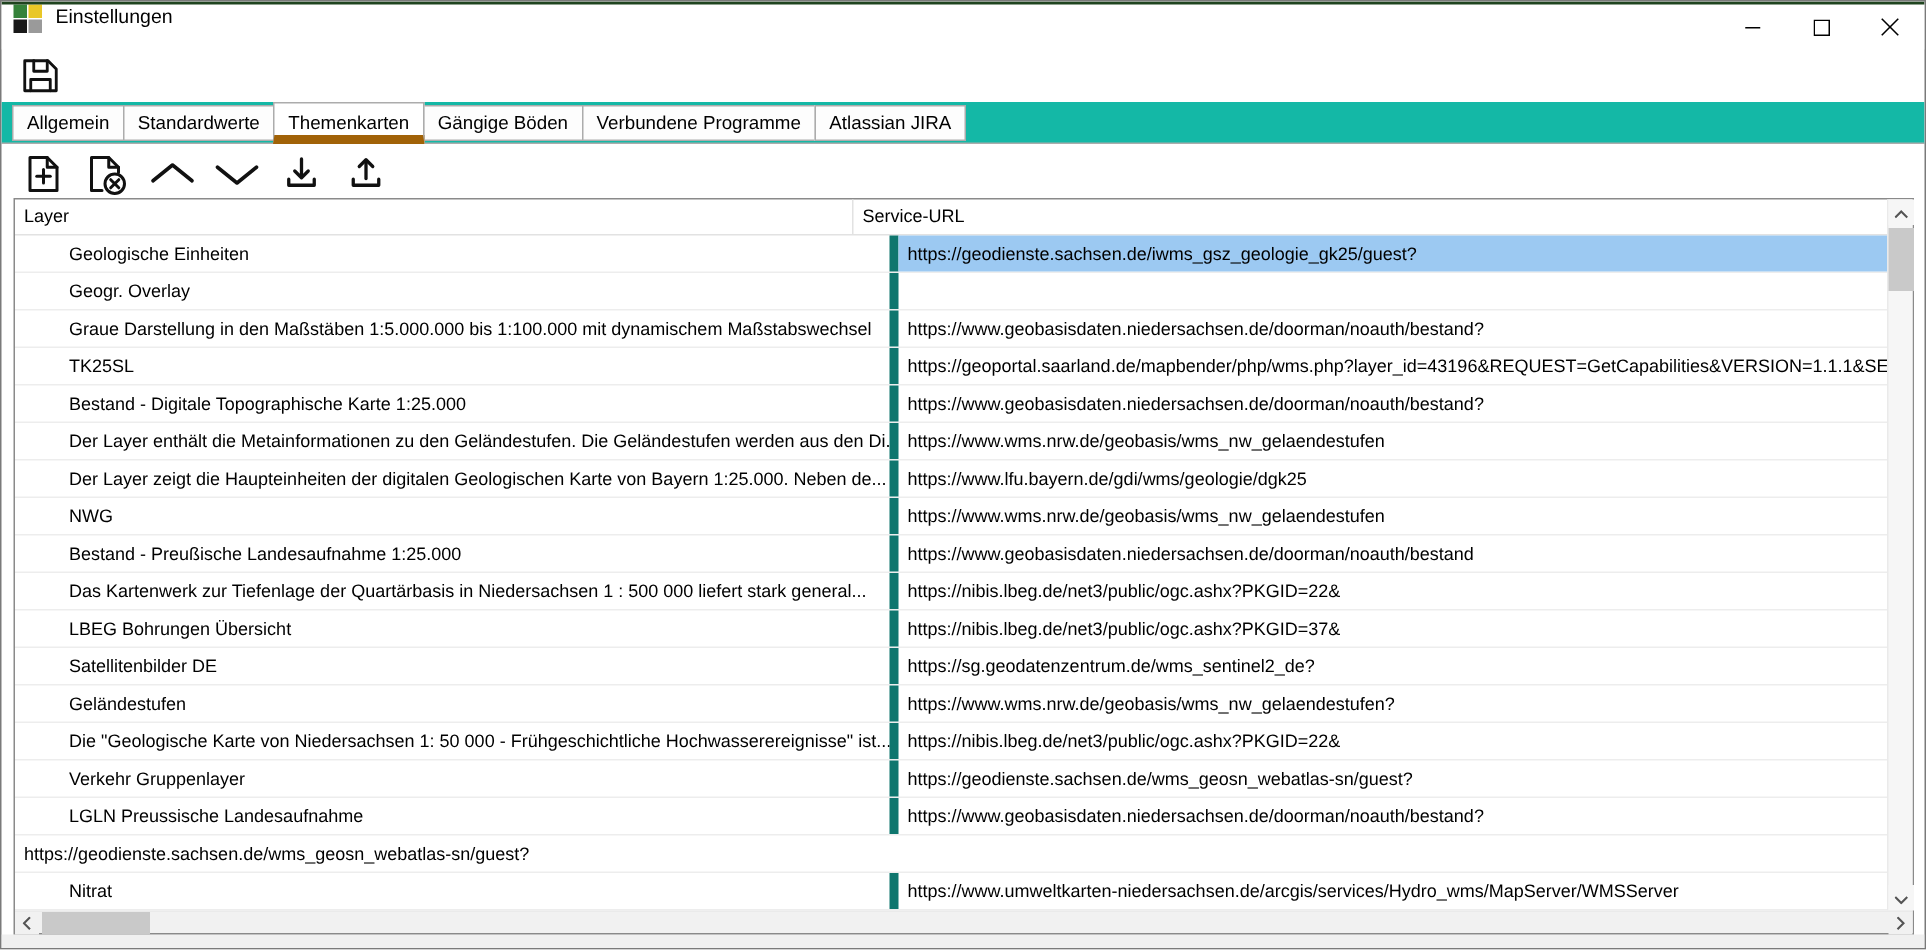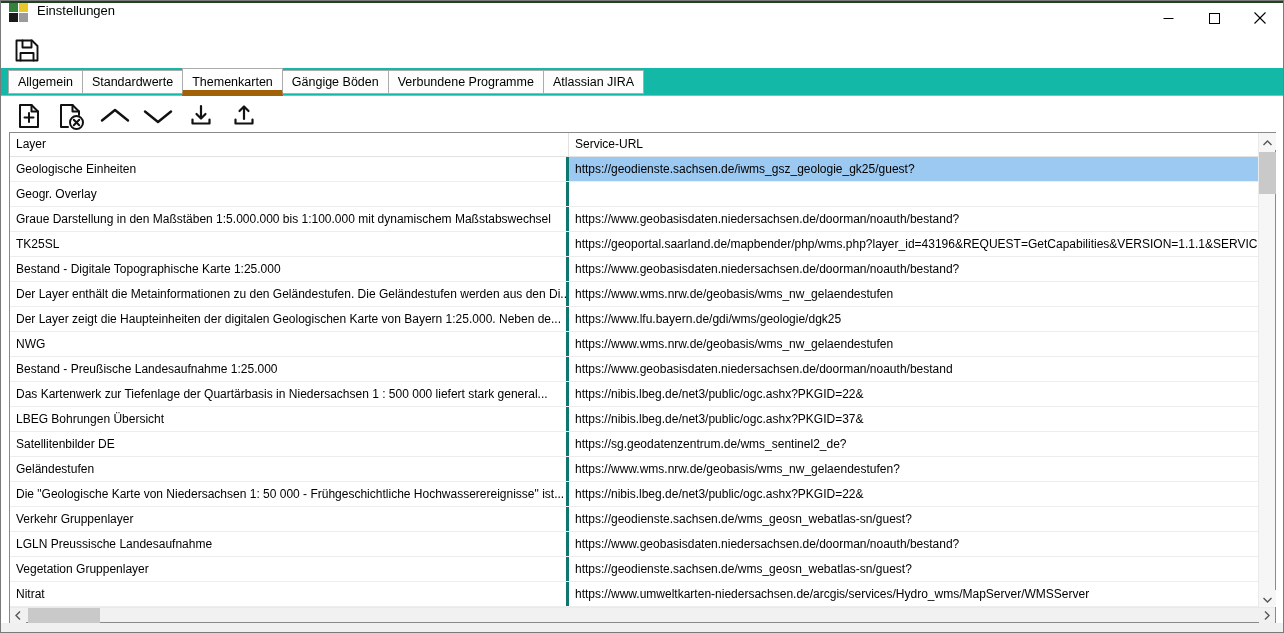--- a/index.html
+++ b/index.html
@@ -38,21 +38,21 @@
 
   
   .table { position:absolute; left:8px; right:7px; top:131px; height:491px; border:1px solid #8a8a8a; background:#fff; z-index:1; }
   .thead { display:flex; height:24px; margin-right:17px; border-bottom:1px solid #e2e2e2; }
   .th { font-size:12px; line-height:23px; color:#000; padding-left:6px; }
   .th-name { width:559px; border-right:1px solid #e2e2e2; }
   .th-url { flex:1; }
   .tbody { margin-right:17px; }
   .row { display:flex; height:25px; border-bottom:1px solid #ededed; }
   .cell { font-size:12px; line-height:24px; color:#000; padding-left:6px; white-space:nowrap; overflow:hidden; }
-  .cell-name { width:559px; border-right:3px solid #0f766e; }
+  .cell-name { width:559px; border-right:6px solid #0f766e;margin-left:30px; }
   .cell-url { flex:1; }
   .cell-url.sel { background:var(--sel,#9cc9f2); }
 
   
   .vscroll { position:absolute; top:0; right:0; bottom:15px; width:17px; background:#f6f6f6; border-left:1px solid #eaeaea; }
   .v-up, .v-down { position:absolute; left:0; width:17px; height:17px; display:flex; align-items:center; justify-content:center; background:#f6f6f6; border:none; padding:0; }
   .v-up { top:0; } .v-down { bottom:0; }
   .v-thumb { position:absolute; top:19px; left:0; width:17px; height:42px; background:#c9c9c9; }
   .hscroll { position:absolute; left:0; right:0; bottom:0; height:15px; background:#f1f1f1; border-top:1px solid #eaeaea; }
   .h-left, .h-right { position:absolute; top:0; width:16px; height:15px; display:flex; align-items:center; justify-content:center; background:#f1f1f1; border:none; padding:0; }
@@ -255,21 +255,20 @@
     <div class="cell cell-name">Verkehr Gruppenlayer</div>
     <div class="cell cell-url">https://geodienste.sachsen.de/wms_geosn_webatlas-sn/guest?</div>
   </div>
 
   <div class="row">
     <div class="cell cell-name">LGLN Preussische Landesaufnahme</div>
     <div class="cell cell-url">https://www.geobasisdaten.niedersachsen.de/doorman/noauth/bestand?</div>
   </div>
 
   <div class="row">
-    <div class="cell cell-name">Vegetation Gruppenlayer</div>
     <div class="cell cell-url">https://geodienste.sachsen.de/wms_geosn_webatlas-sn/guest?</div>
   </div>
 
   <div class="row">
     <div class="cell cell-name">Nitrat</div>
     <div class="cell cell-url">https://www.umweltkarten-niedersachsen.de/arcgis/services/Hydro_wms/MapServer/WMSServer</div>
   </div>
 </div>
 
     <div class="vscroll">

